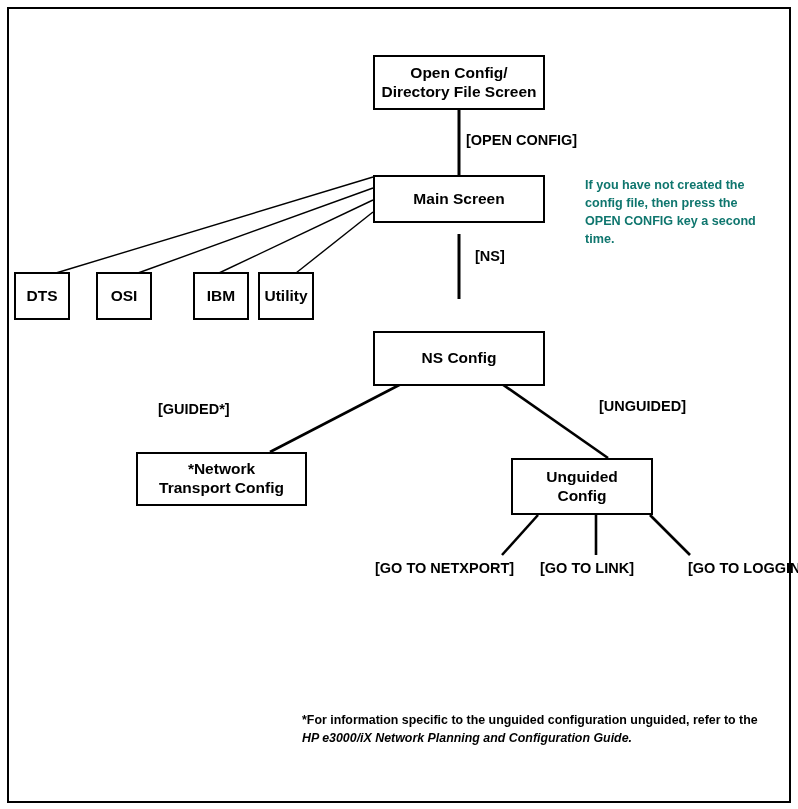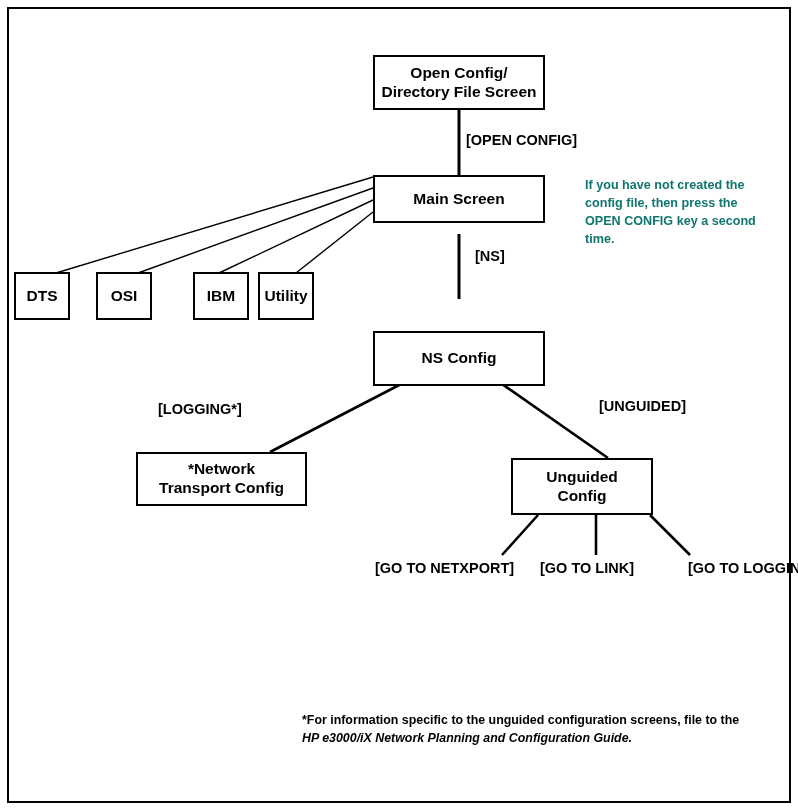--- a/index.html
+++ b/index.html
@@ -129,21 +129,21 @@
     <div>IBM</div>
   </div>
   <div class="node node-sm" style="left:258px; top:272px; width:56px; height:48px;">
     <div>Utility</div>
   </div>
 
   <div class="node node-lg" style="left:373px; top:299px; width:172px; height:55px;margin-top:32px;">
     <div>NS Config</div>
   </div>
 
-  <div class="edge-label" style="left:158px; top:401px;">[LOGGING*]</div>
+  <div class="edge-label" style="left:158px; top:401px;">[GUIDED*]</div>
 
   <div class="edge-label" style="left:599px; top:398px;">[UNGUIDED]</div>
 
   <div class="node node-lg" style="left:136px; top:452px; width:171px; height:54px;">
     <div>
       <div>*Network</div>
       <div>Transport Config</div>
     </div>
   </div>
 
@@ -152,17 +152,17 @@
       <div>Unguided</div>
       <div>Config</div>
     </div>
   </div>
 
   <div class="edge-label" style="left:375px; top:560px;">[GO TO NETXPORT]</div>
   <div class="edge-label" style="left:540px; top:560px;">[GO TO LINK]</div>
   <div class="edge-label" style="left:688px; top:560px;">[GO TO LOGGING]</div>
 
   <div class="footnote" style="left:302px; top:712px; width:470px;">
-    <div>*For information specific to the unguided configuration screens, file to the</div>
+    <div>*For information specific to the unguided configuration unguided, refer to the</div>
     <div class="ital">HP e3000/iX Network Planning and Configuration Guide.</div>
   </div>
 
 </div>
 
 </body></html>

